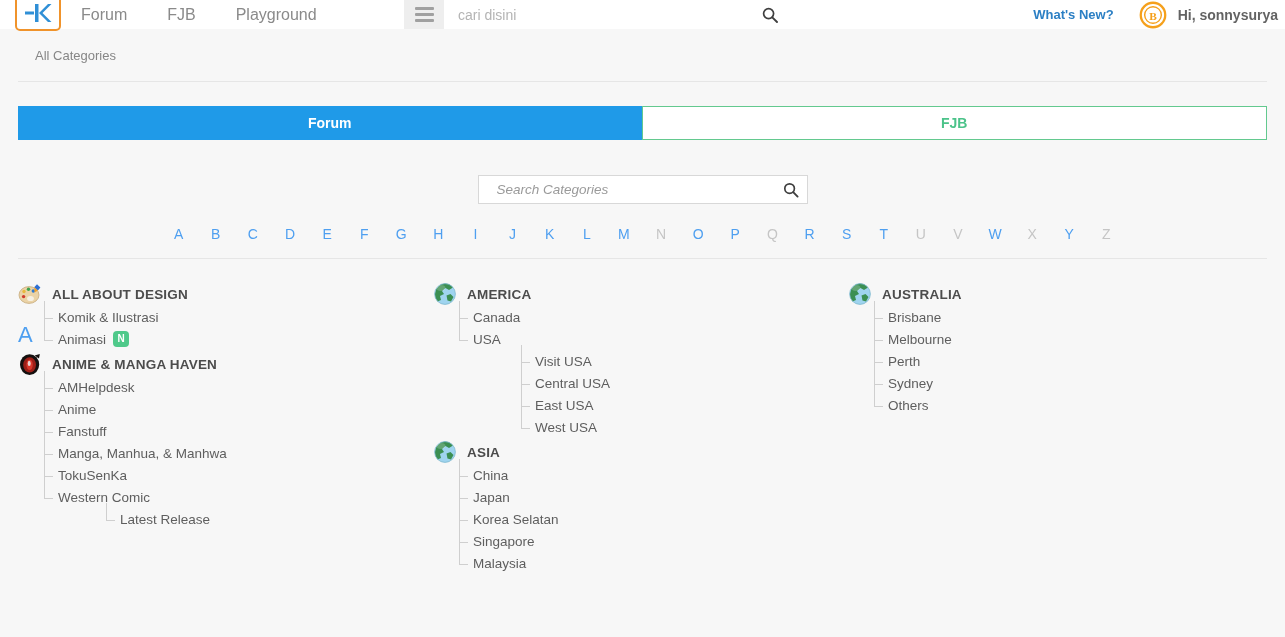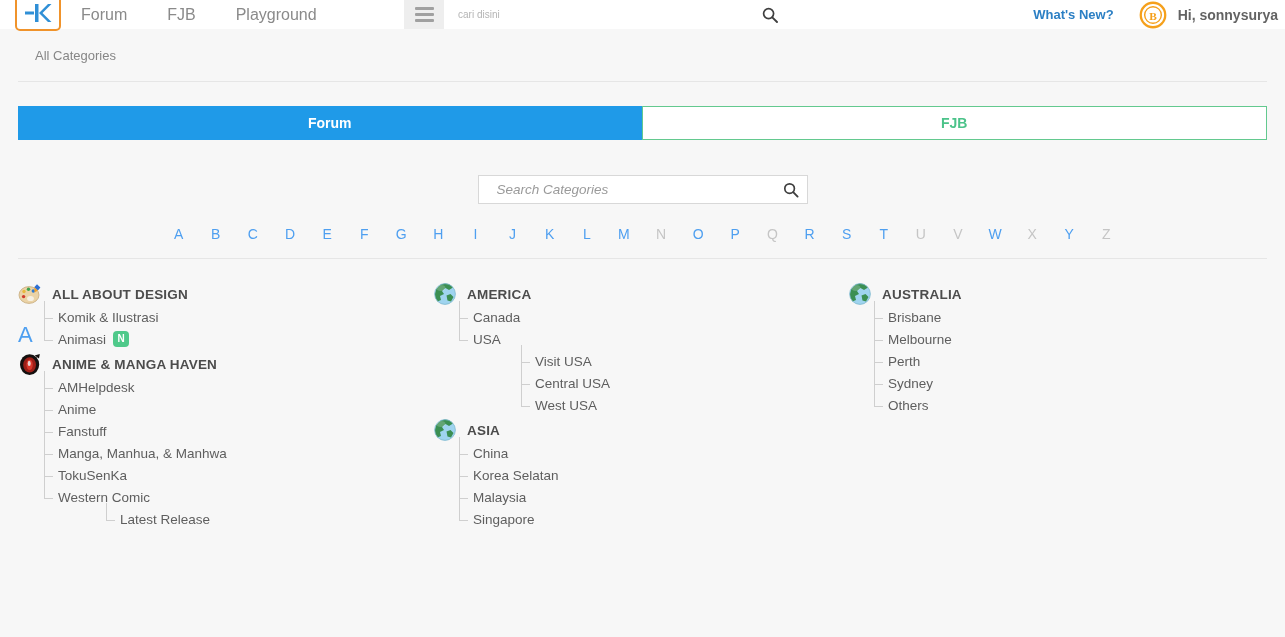--- a/index.html
+++ b/index.html
@@ -87,21 +87,21 @@
     height: 29px;
     background: #ffffff;
     display: flex;
     align-items: center;
     padding: 0 10px 0 12px;
   }
   .search-box input {
     flex: 1;
     border: 0;
     outline: 0;
-    font-size: 10px;
+    font-size: 14px;
     color: #444;
     background: transparent;
     font-family: "Liberation Sans", sans-serif;
   }
   .search-box input::placeholder { color: #b4b4b4; }
   .sicon {
     width: 16px; height: 16px;
     flex: none;
     cursor: pointer;
   }
@@ -469,40 +469,42 @@
               <ellipse cx="8" cy="6" rx="4.5" ry="3" fill="#ffffff" opacity=".2"></ellipse>
             </svg>
             <span class="cat-title">AMERICA</span>
           </div>
           <ul class="subs lvl1">
             <li class="first"><span class="lbl">Canada</span></li>
             <li><span class="lbl">USA</span></li>
             <ul class="subs lvl2">
               <li class="first"><span class="lbl">Visit USA</span></li>
               <li><span class="lbl">Central USA</span></li>
+              <li><span class="lbl">East USA</span></li>
               <li><span class="lbl">West USA</span></li>
             </ul>
           </ul>
         </div>
         <div class="cat-block">
           <div class="cat-head">
             <svg viewBox="0 0 24 24" class="cat-icon">
               <circle cx="12" cy="12" r="10.4" fill="#9fd4ef"></circle>
               <path d="M2.2 10.6 A10.4 10.4 0 0 1 12 1.6 A10.4 10.4 0 0 1 20 5.4 L16 8 L12.5 6 L9 9 L11 12 L7 14 L8 18 L4.5 19.5 A10.4 10.4 0 0 1 2.2 10.6 Z" fill="#3b8f52"></path>
               <path d="M13.5 13.5 L17.5 12 L20.5 15 L18 19.5 L14.5 18.5 Z" fill="#3b8f52"></path>
               <circle cx="12" cy="12" r="10.4" fill="none" stroke="#7fb9cf" stroke-width=".8"></circle>
               <ellipse cx="8" cy="6" rx="4.5" ry="3" fill="#ffffff" opacity=".2"></ellipse>
             </svg>
             <span class="cat-title">ASIA</span>
           </div>
           <ul class="subs lvl1">
             <li class="first"><span class="lbl">China</span></li>
+            <li><span class="lbl">Japan</span></li>
             <li><span class="lbl">Korea Selatan</span></li>
+            <li><span class="lbl">Singapore</span></li>
             <li><span class="lbl">Malaysia</span></li>
-            <li><span class="lbl">Singapore</span></li>
           </ul>
         </div>
       </div>
       <div class="col c3">
         <div class="cat-block">
           <div class="cat-head">
             <svg viewBox="0 0 24 24" class="cat-icon">
               <circle cx="12" cy="12" r="10.4" fill="#9fd4ef"></circle>
               <path d="M2.2 10.6 A10.4 10.4 0 0 1 12 1.6 A10.4 10.4 0 0 1 20 5.4 L16 8 L12.5 6 L9 9 L11 12 L7 14 L8 18 L4.5 19.5 A10.4 10.4 0 0 1 2.2 10.6 Z" fill="#3b8f52"></path>
               <path d="M13.5 13.5 L17.5 12 L20.5 15 L18 19.5 L14.5 18.5 Z" fill="#3b8f52"></path>

